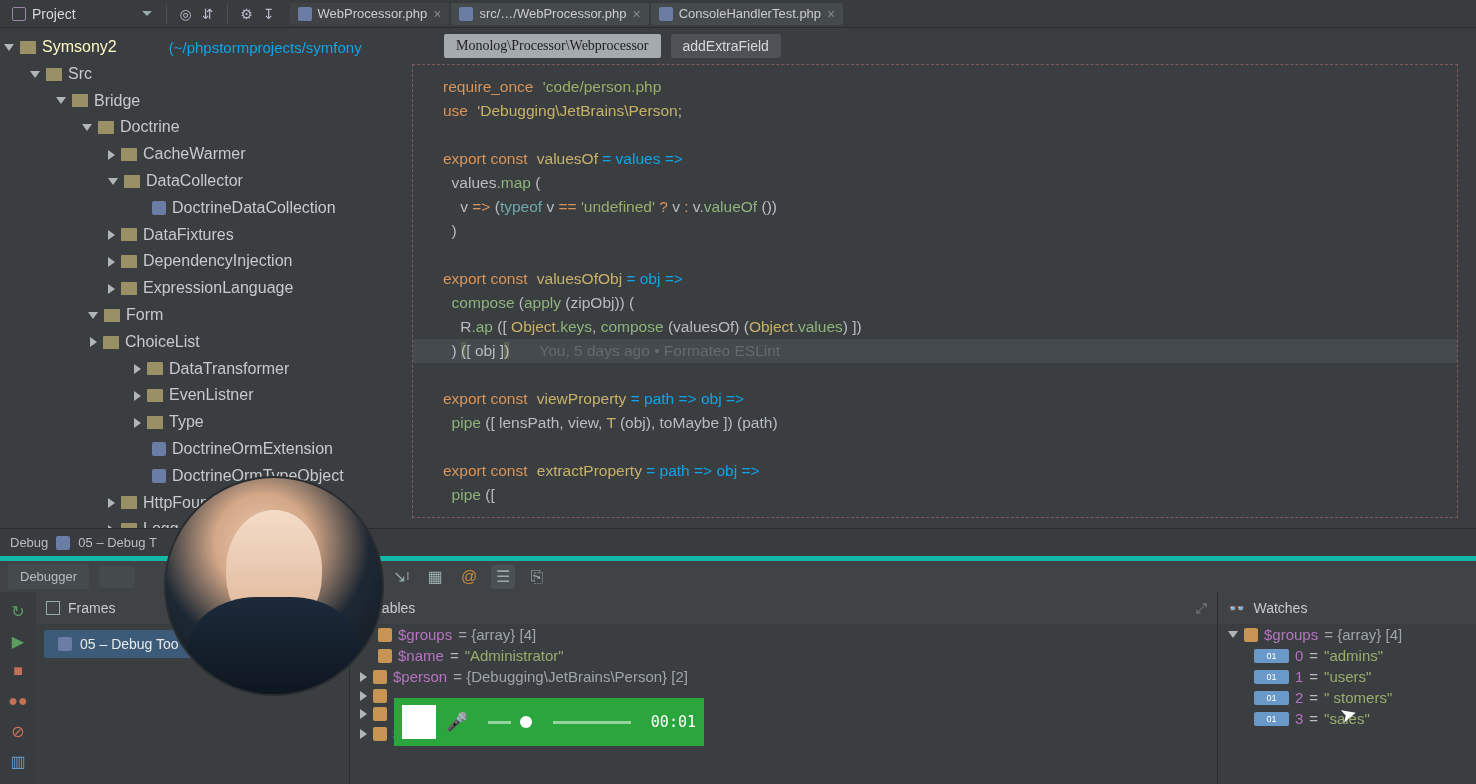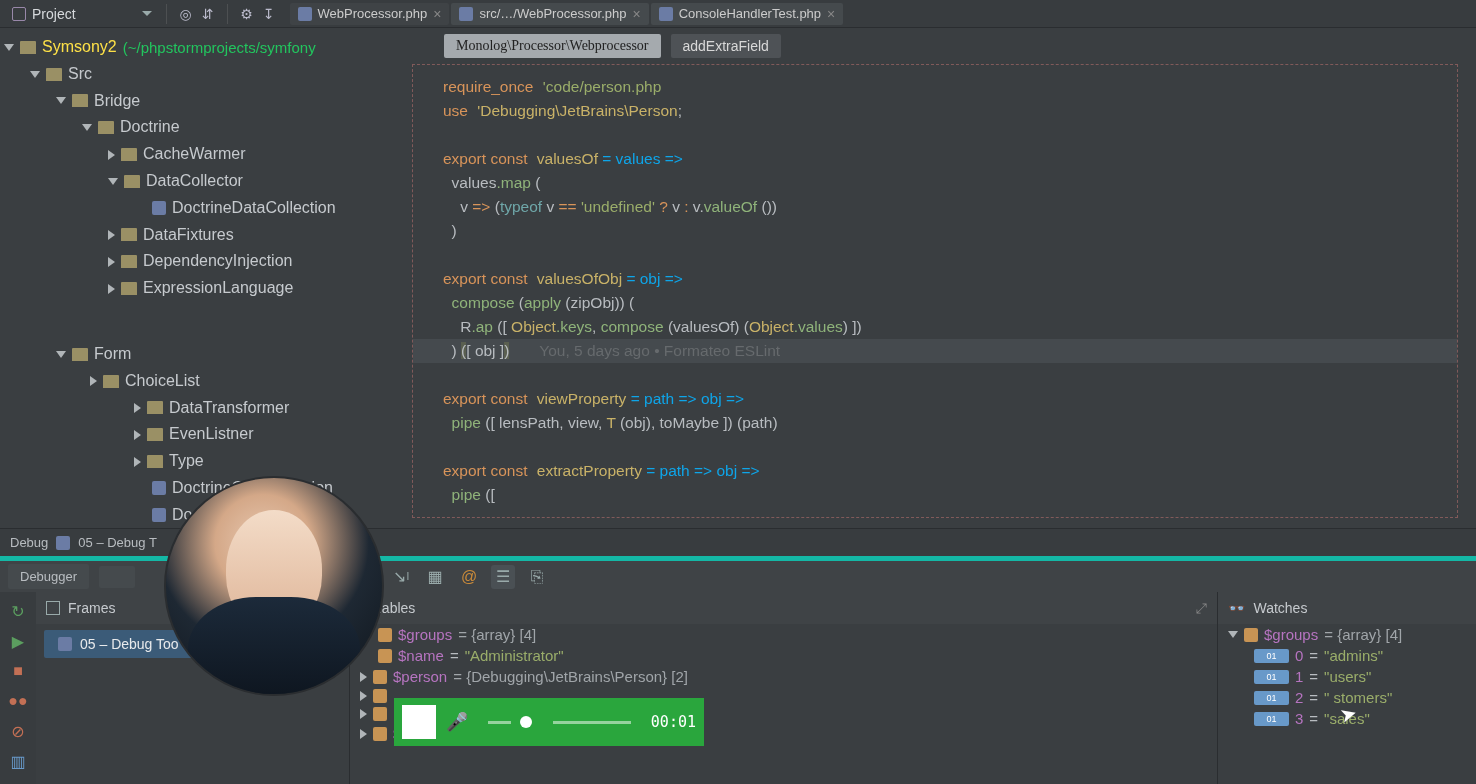--- a/index.html
+++ b/index.html
@@ -16,21 +16,21 @@
 .tab .php-icon { width: 14px; height: 14px; background: #6b7ca5; border-radius: 2px; display: inline-block; }
 .tab .close { color: #888; font-size: 14px; cursor: pointer; }
 .main { display: flex; height: 500px; }
 .sidebar { width: 394px; background: #3a3e41; padding-top: 6px; overflow: hidden; }
 .tree-row { display: flex; align-items: center; gap: 6px; padding: 1px 0; color: #c6cace; font-size: 16px; line-height: 1.55; }
 .tri { width: 0; height: 0; border-style: solid; display: inline-block; }
 .tri.open { border-width: 7px 5px 0 5px; border-color: #b0b5b8 transparent transparent transparent; }
 .tri.closed { border-width: 5px 0 5px 7px; border-color: transparent transparent transparent #b0b5b8; }
 .folder-icon { width: 16px; height: 13px; background: #9a9065; border-radius: 1px 1px 0 0; position: relative; display:inline-block; }
 .file-icon { width: 14px; height: 14px; background: #6b7ca5; border-radius: 2px; display: inline-block; }
-.proj-path { color: #22c55e; font-size: 15px; }
+.proj-path { color: #0ea5e9; font-size: 15px; margin-left: 46px; }
 .editor { flex: 1; background: #3a3e41; position: relative; }
 .breadcrumbs { height: 36px; display: flex; align-items: center; gap: 10px; padding-left: 50px; }
 .bc { padding: 4px 12px; background: #4e5256; border-radius: 2px; color: #d8d8d8; font-size: 14px; }
 .bc.light { background: #a5aaae; color: #222; font-family: Liberation Serif, serif; }
 .code { padding: 10px 30px; font-family: 'Menlo','Consolas',monospace; font-size: 15.5px; line-height: 1.55; border: 1px dashed #815a5a; margin: 0 18px; white-space: pre; }
 .kw-orange { color: #d8945a; }
 .kw-yellow { color: #c9b268; }
 .kw-green { color: #8fb37a; }
 .kw-teal { color: #6fa7a9; }
 .kw-gray { color: #0ea5e9; }
@@ -103,21 +103,21 @@
       <span class="close">×</span>
     </div>
   </div>
 </div>
 
 <div class="main">
   <div class="sidebar">
     <div class="tree-row" style="padding-left:4px">
       <span class="tri open"></span>
       <span class="folder-icon"></span>
-      <span style="color:#fde047">Symsony2</span>
+      <span style="color:#fef9c3">Symsony2</span>
       <span class="proj-path">(~/phpstormprojects/symfony</span>
     </div>
     <div id="tree-nodes">
         <div class="tree-row" style="padding-left: 30px;">
           <span class="tri open"></span>
           <span class="folder-icon"></span>
           <span>Src</span>
         </div>
         <div class="tree-row" style="padding-left: 56px;">
           <span class="tri open"></span>
@@ -152,21 +152,21 @@
         <div class="tree-row" style="padding-left: 108px;">
           <span class="tri closed"></span>
           <span class="folder-icon"></span>
           <span>DependencyInjection</span>
         </div>
         <div class="tree-row" style="padding-left: 108px;">
           <span class="tri closed"></span>
           <span class="folder-icon"></span>
           <span>ExpressionLanguage</span>
         </div>
-        <div class="tree-row" style="padding-left: 56px; margin-top: 39px;">
+        <div class="tree-row" style="padding-left: 88px;">
           <span class="tri open"></span>
           <span class="folder-icon"></span>
           <span>Form</span>
         </div>
         <div class="tree-row" style="padding-left: 90px;">
           <span class="tri closed"></span>
           <span class="folder-icon"></span>
           <span>ChoiceList</span>
         </div>
         <div class="tree-row" style="padding-left: 134px;">

